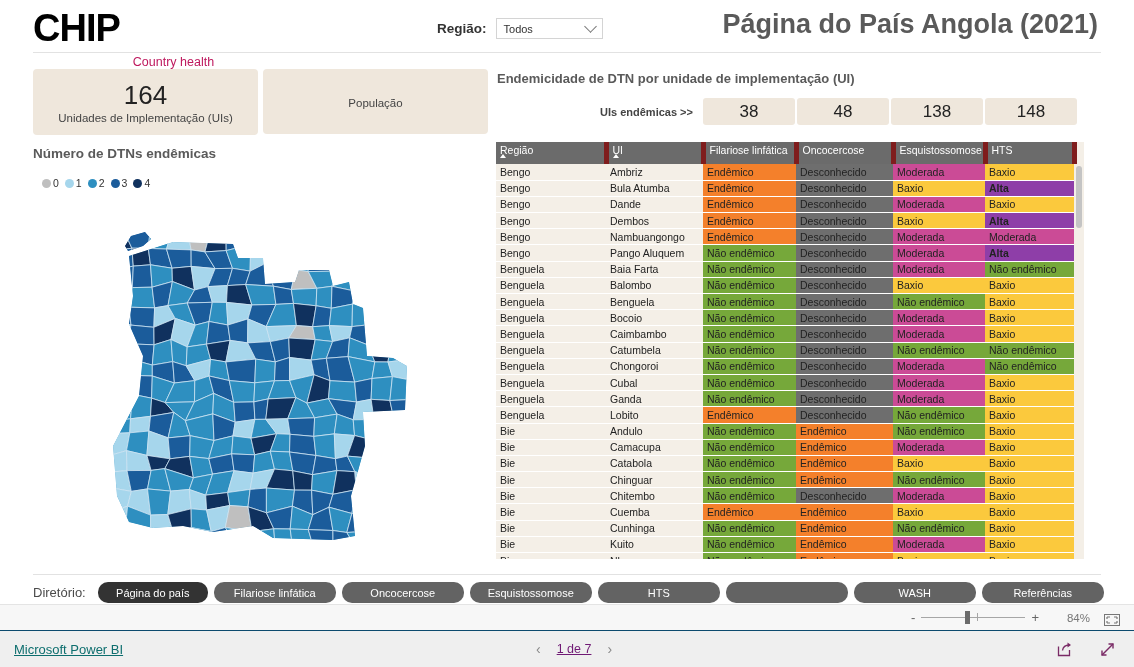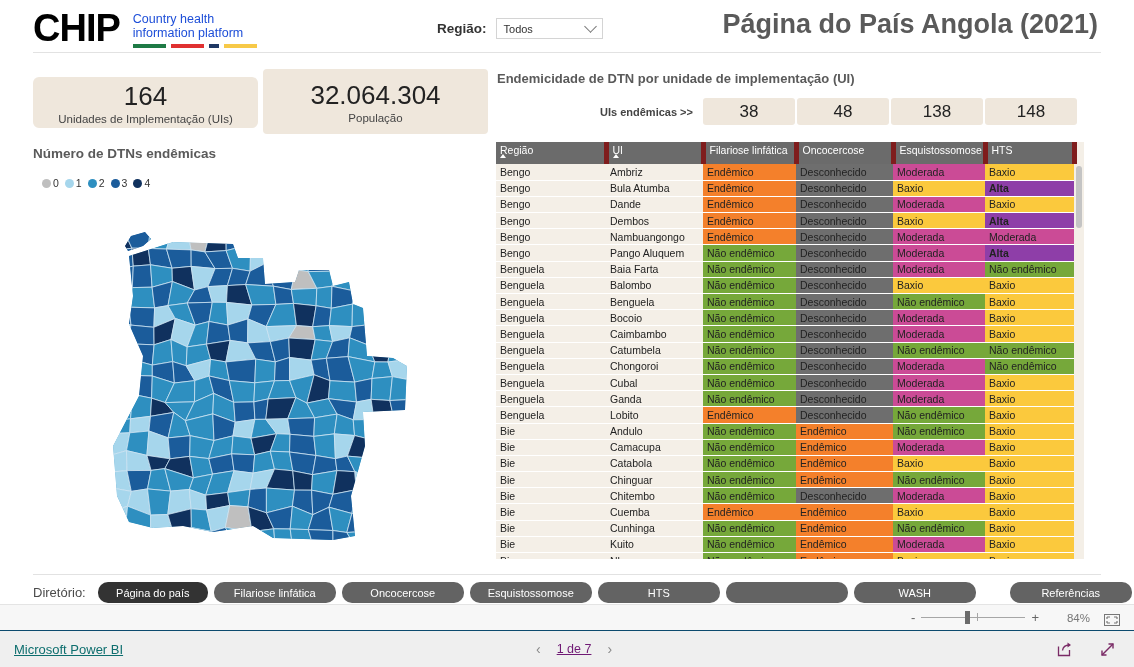--- a/index.html
+++ b/index.html
@@ -16,21 +16,21 @@
   }
 
   
   .header { position: absolute; left: 0; top: 0; width: 1134px; height: 57px; }
   .logo-wrap { position: absolute; left: 33px; top: 8px; display: flex; align-items: flex-start; }
   .logo-chip {
     font-size: 38px; font-weight: bold; letter-spacing: -1px;
     color: #000000; line-height: 40px; font-family: "Liberation Sans", sans-serif;
   }
   .logo-tag { margin-left: 13px; margin-top: 4px; }
-  .logo-tag-line { font-size: 12.5px; color: #1d4ed8; line-height: 14px; }
+  .logo-tag-line { font-size: 12.5px; color: #be185d; line-height: 14px; margin-top: 43px; }
   .logo-bars { display: flex; gap: 5px; margin-top: 4px; align-items: center; }
   .bar { height: 4px; }
   .bar-green { width: 33px; background: #1E7A45; }
   .bar-red { width: 33px; background: #E03131; }
   .bar-navy { width: 10px; background: #1F3864; }
   .bar-yellow { width: 33px; background: #F7C948; }
 
   .region-filter { position: absolute; left: 437px; top: 18px; display: flex; align-items: center; }
   .region-label { font-size: 13.5px; font-weight: bold; color: #333; margin-right: 9px; }
   .region-select {
@@ -46,21 +46,21 @@
     font-size: 27px; font-weight: bold; color: #5a5a5a;
     font-family: "Liberation Sans", sans-serif;
   }
   .header-rule { position: absolute; left: 33px; top: 52px; width: 1068px; height: 1px; background: #e2e2e2; }
 
   
   .kpi {
     position: absolute; background: #EFE7DC; border-radius: 4px;
     display: flex; flex-direction: column; align-items: center; justify-content: center;
   }
-  .kpi-1 { left: 33px; top: 77px; width: 225px; height: 51px; border-radius: 6px; }
+  .kpi-1 { left: 33px; top: 69px; width: 225px; height: 66px; }
   .kpi-2 { left: 263px; top: 69px; width: 225px; height: 65px; }
   .kpi-value { font-size: 26px; color: #222; line-height: 30px; font-weight: normal; }
   .kpi-label { font-size: 11.5px; color: #444; margin-top: 2px; }
 
   
   .map-title {
     position: absolute; left: 33px; top: 146px;
     font-size: 13.5px; font-weight: bold; color: #5a5a5a;
   }
   .legend { position: absolute; left: 42px; top: 177px; display: flex; align-items: center; gap: 3px; }
@@ -187,21 +187,20 @@
 
     <div class="page-title">Página do País Angola (2021)</div>
     <div class="header-rule"></div>
   </div>
 
   <div class="kpi kpi-1">
     <div class="kpi-value">164</div>
     <div class="kpi-label">Unidades de Implementação (UIs)</div>
   </div>
   <div class="kpi kpi-2">
-    <div class="kpi-value">32.064.304</div>
     <div class="kpi-label">População</div>
   </div>
 
   <div class="map-title">Número de DTNs endêmicas</div>
   <div class="legend" id="map-legend">
       <span class="legend-item">
         <span class="legend-dot" style="background:#BFBFBF"></span>
         <span class="legend-text">0</span>
       </span>
       <span class="legend-item">
@@ -733,21 +732,21 @@
   <div class="directory">
     <span class="dir-label">Diretório:</span>
     <div id="dir-buttons" style="display:flex;align-items:center">
         <div class="dir-btn active" style="width: 110px;">Página do país</div>
         <div class="dir-btn" style="width: 122px;">Filariose linfática</div>
         <div class="dir-btn" style="width: 122px;">Oncocercose</div>
         <div class="dir-btn" style="width: 122px;">Esquistossomose</div>
         <div class="dir-btn" style="width: 122px;">HTS</div>
         <div class="dir-btn" style="width: 122px;"></div>
         <div class="dir-btn" style="width: 122px;">WASH</div>
-        <div class="dir-btn" style="width: 122px; margin-left: 28px;">Referências</div>
+        <div class="dir-btn" style="width: 122px;">Referências</div>
       </div>
   </div>
 </div>
 
 <div class="zoombar">
   <span class="zm-minus">-</span>
   <div class="zm-track">
     <div class="zm-thumb"></div>
     <div class="zm-tick"></div>
   </div>

